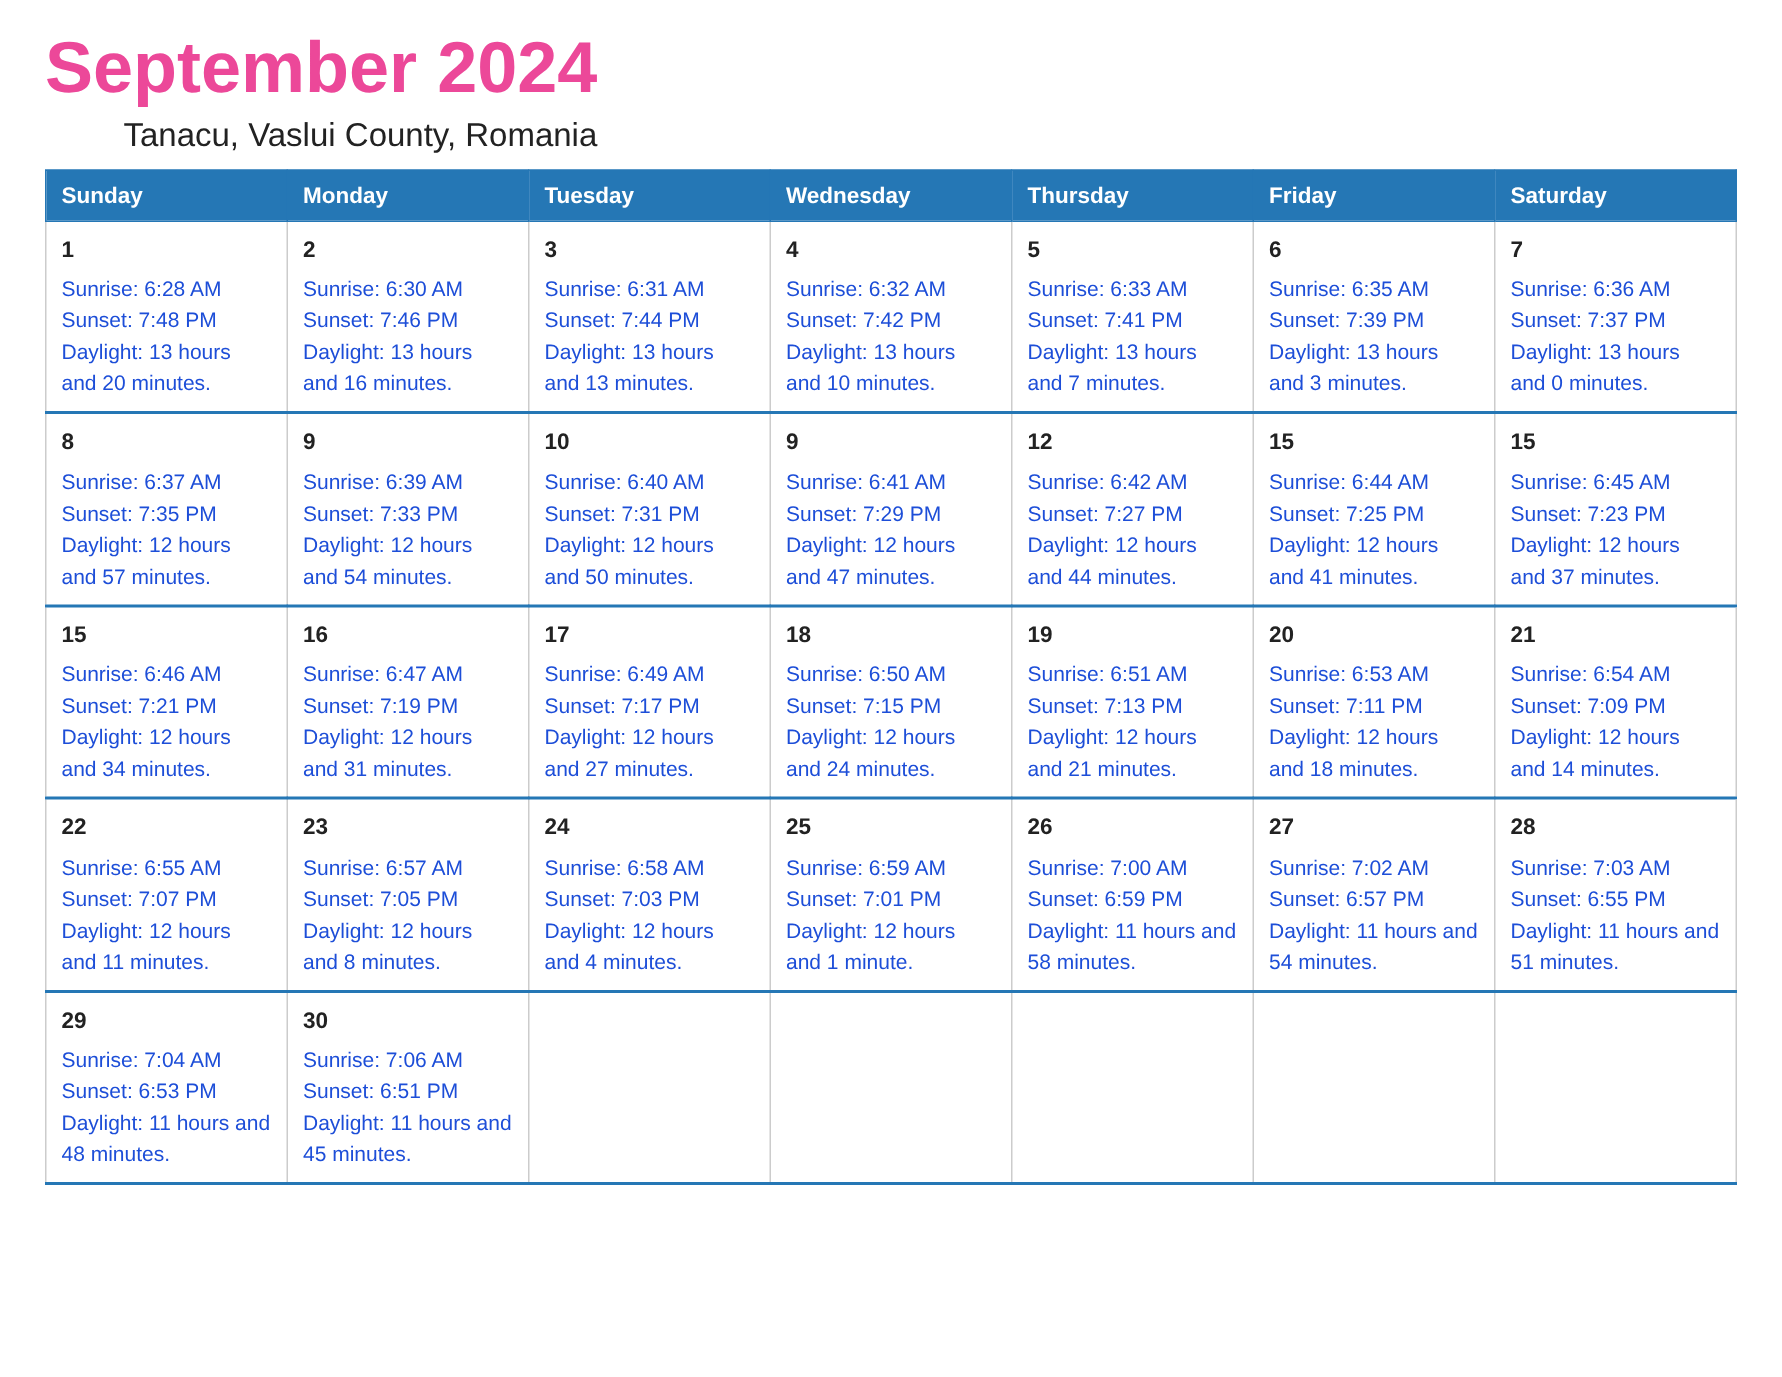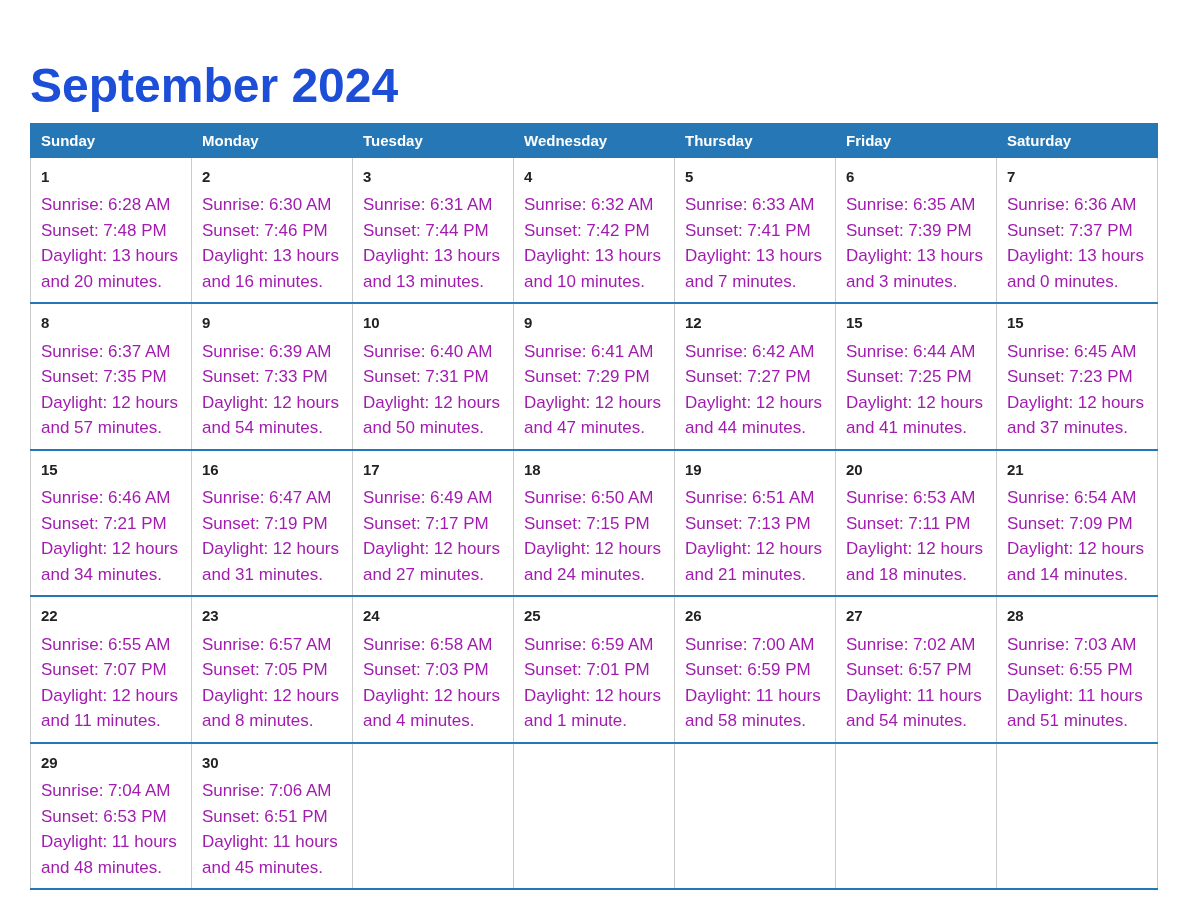--- a/index.html
+++ b/index.html
@@ -42,23 +42,22 @@
       vertical-align: middle;
       position: relative;
       top: -2px;
     }
     .title-block {
       text-align: right;
     }
     .calendar-title {
       font-size: 48px;
       font-weight: bold;
-      color: #1d4ed8;
+      color: #ec4899;
       line-height: 1.1;
-      margin-top: 40px;
     }
     .calendar-subtitle {
       font-size: 22px;
       color: #222;
       margin-top: 4px;
     }
     table {
       width: 100%;
       border-collapse: collapse;
       margin-top: 10px;
@@ -86,33 +85,34 @@
     tbody tr {
       border-bottom: 2px solid #2577b5;
     }
     .day-number {
       font-size: 15px;
       font-weight: bold;
       display: block;
       margin-bottom: 4px;
     }
     .day-info {
-      font-size: 17px;
-      color: #a21caf;
+      font-size: 14px;
+      color: #1d4ed8;
     }
     .empty-cell {
       background: #fff;
     }
   </style>
 </head>
 <body>
 
 <div class="header-row">
   <div class="title-block">
     <div class="calendar-title">September 2024</div>
+    <div class="calendar-subtitle">Tanacu, Vaslui County, Romania</div>
   </div>
 </div>
 
 <table>
   <thead>
     <tr>
       <th>Sunday</th>
       <th>Monday</th>
       <th>Tuesday</th>
       <th>Wednesday</th>

